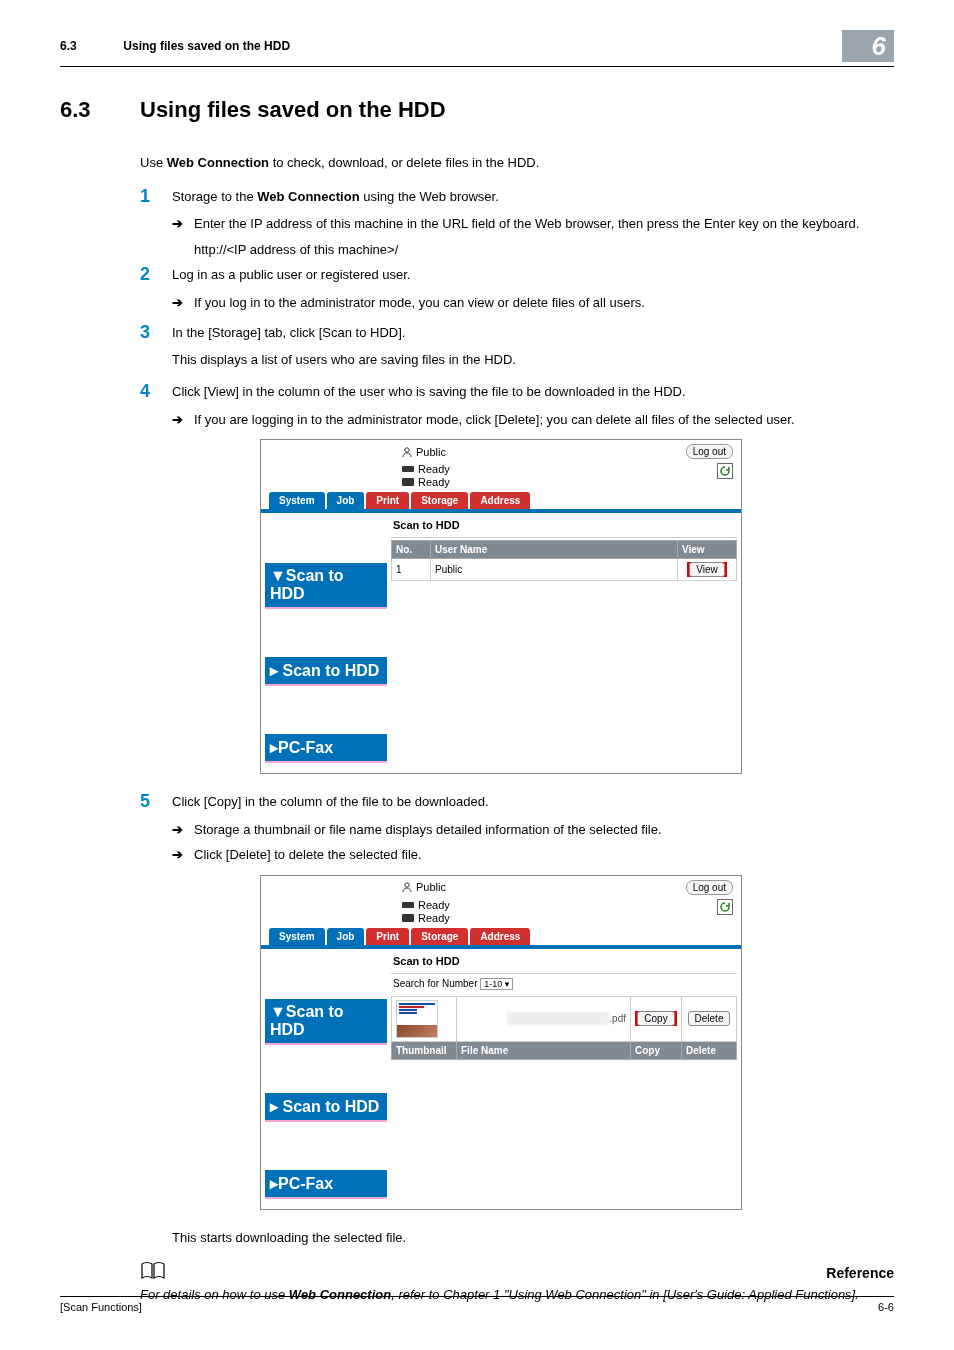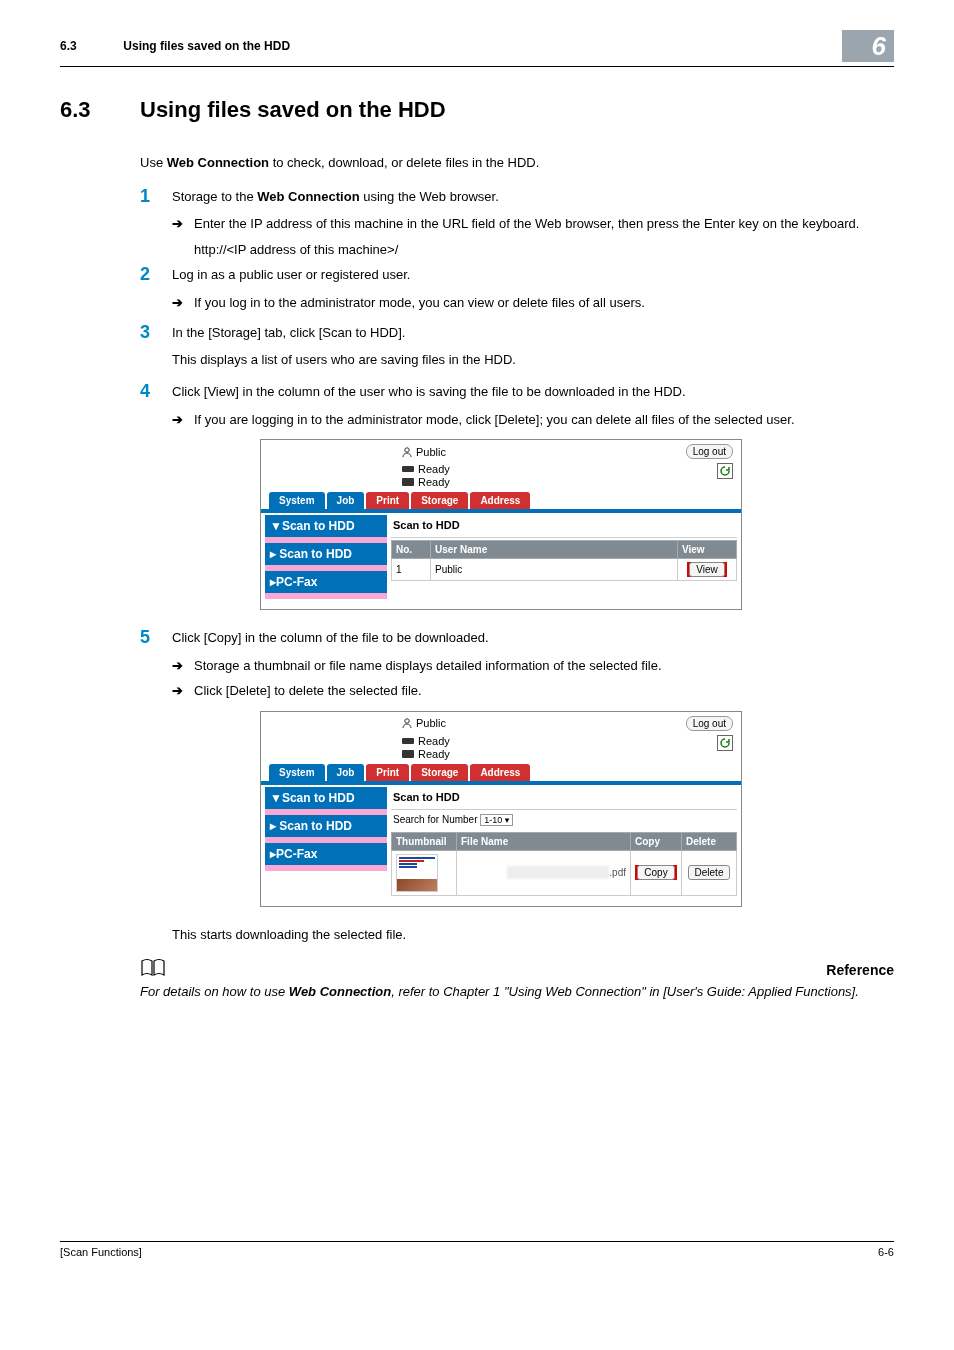--- a/index.html
+++ b/index.html
@@ -155,24 +155,25 @@
     padding: 0 4px 10px 4px;
     gap: 4px;
   }
   .ss-side {
     width: 122px;
     flex: none;
   }
   .ss-side-item {
     background: #0070b8;
     color: #fff;
-    font-size: 12px;
+    font-size: 16px;
     font-weight: bold;
     padding: 4px 5px;
-    border-bottom: 6px solid #f9a8d4;
+    border-bottom: 2px solid #f9a8d4;
+    margin-top: 48px;
   }
   .ss-main {
     flex: 1;
   }
   .ss-main-title {
     font-weight: bold;
     font-size: 11px;
     padding: 4px 0 6px 2px;
     border-bottom: 1px solid #ccc;
     margin-bottom: 2px;
@@ -446,41 +447,41 @@
       </div>
       <div class="ss-main">
         <div class="ss-main-title">Scan to HDD</div>
         <div class="ss-search-row">
           <span>Search for Number</span>
           <span class="ss-select"><span>1-10</span> ▾</span>
         </div>
         <table class="ss-table">
           <tbody>
               <tr>
-            <th style="width:56px;">Thumbnail</th>
-            <th>File Name</th>
-            <th style="width:42px;">Copy</th>
-            <th style="width:46px;">Delete</th>
-          </tr>
-          <tr>
             <td>
               <div class="thumb">
                 <div class="thumb-top">
                   <div class="thumb-line"></div>
                   <div class="thumb-line red"></div>
                   <div class="thumb-line sm"></div>
                   <div class="thumb-line sm"></div>
                 </div>
                 <div class="thumb-bot"></div>
               </div>
             </td>
             <td style="text-align:right; color:#555;"><span style="background:#eee; padding:1px 50px 1px 50px; filter:blur(1px);">&nbsp;</span><span>.pdf</span></td>
             <td style="text-align:center;"><span class="highlight-box"><span class="ss-btn">Copy</span></span></td>
             <td style="text-align:center;"><span class="ss-btn">Delete</span></td>
           </tr>
+          <tr>
+            <th style="width:56px;">Thumbnail</th>
+            <th>File Name</th>
+            <th style="width:42px;">Copy</th>
+            <th style="width:46px;">Delete</th>
+          </tr>
         </tbody>
           </table>
       </div>
     </div>
   </div>
 
   <div class="continuation">This starts downloading the selected file.</div>
 
   <div class="ref-row">
     <svg width="26" height="20" viewBox="0 0 26 20">

